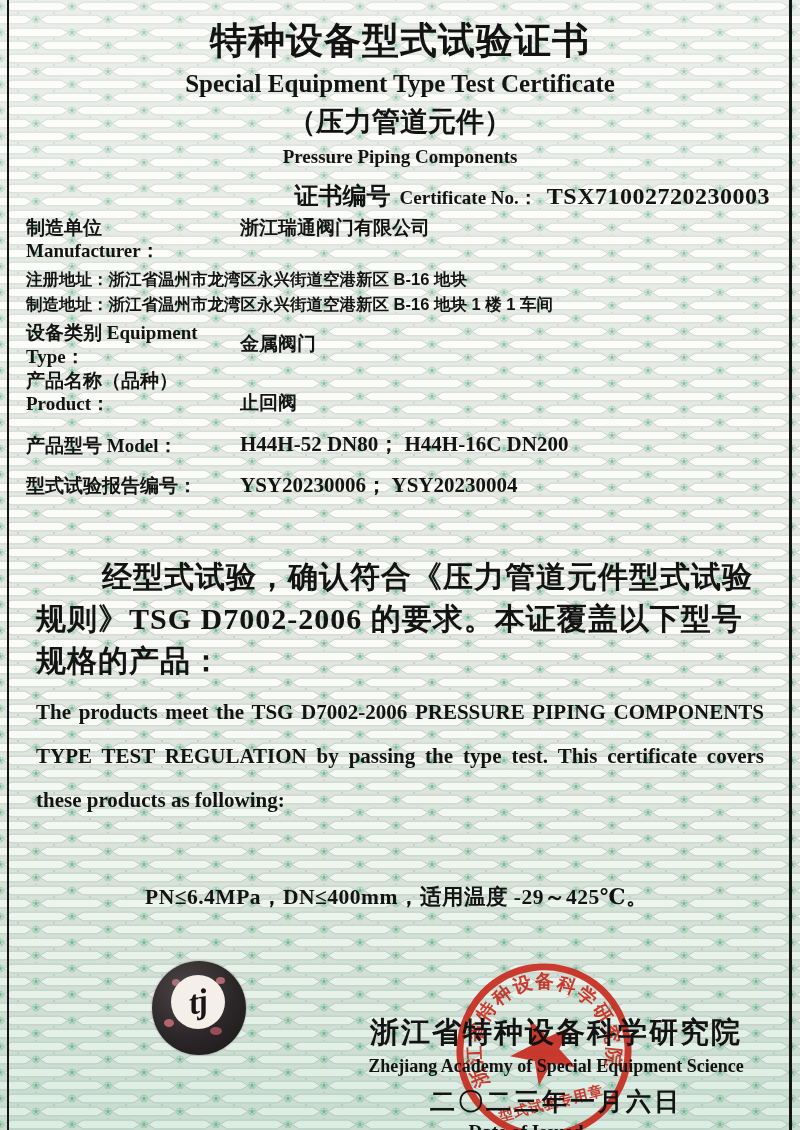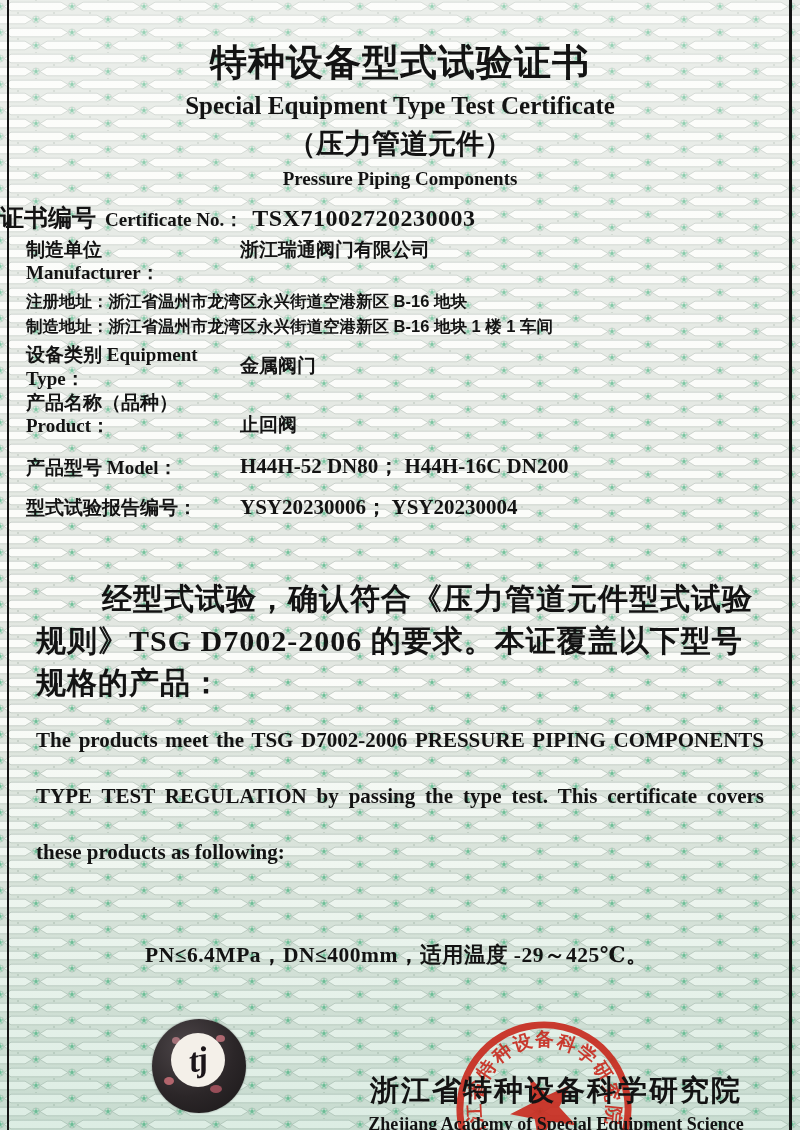--- a/index.html
+++ b/index.html
@@ -17,29 +17,29 @@
       rgba(255,255,255,0) 60%,
       rgba(120,185,150,.10) 78%,
       rgba(95,175,140,.20) 100%);
   }
   .edge-line{position:absolute;top:0;bottom:0;background:#141414;z-index:4;}
   .edge-left{left:7px;width:2px;}
   .edge-right{left:789px;width:3px;}
 
   .content{position:absolute;inset:0;z-index:3;}
 
-  .hdr{text-align:center;padding-top:42px;}
+  .hdr{text-align:center;padding-top:20px;}
   .title-zh{font-size:37px;font-weight:bold;letter-spacing:1px;line-height:1.15;}
   .title-en{font-size:25px;font-weight:bold;margin-top:7px;}
   .sub-zh{font-size:28px;font-weight:600;margin-top:5px;}
   .sub-en{font-size:19px;font-weight:bold;margin-top:5px;}
 
   .certline{
-    display:flex;align-items:baseline;
-    padding-right:18px;margin-top:12px;gap:9px;
+    display:flex;align-items:baseline;justify-content:flex-end;
+    padding-right:30px;margin-top:12px;gap:9px;
   }
   .certline .zh{font-size:24px;font-weight:600;}
   .certline .en{font-size:19px;font-weight:bold;}
   .certline .no{font-size:24px;font-weight:bold;letter-spacing:.5px;}
 
   .fields{margin-top:1px;padding-left:26px;padding-right:26px;}
   .frow{display:flex;align-items:flex-start;}
   .flabel{width:214px;flex:none;font-size:19px;font-weight:bold;line-height:1.25;}
   .fvalue{flex:1;font-size:19px;font-weight:600;
     font-family:"Liberation Sans","DejaVu Sans",sans-serif;line-height:1.3;}
@@ -52,21 +52,21 @@
   .r5{min-height:42px;align-items:flex-end;}
   .r6{min-height:56px;align-items:center;}
 
   .para-zh{
     margin-top:42px;padding:0 36px;
     font-size:30px;font-weight:600;line-height:42px;
     text-indent:2.2em;letter-spacing:1px;
   }
   .para-en{
     margin-top:8px;padding:0 36px;
-    font-size:21px;font-weight:bold;line-height:56px;
+    font-size:21px;font-weight:bold;line-height:44px;
     text-align:justify;
   }
   .spec-line{
     margin-top:60px;padding-left:145px;
     font-size:21.5px;font-weight:bold;letter-spacing:.5px;
   }
 
   .footer{position:relative;margin-top:46px;height:260px;}
   .footer-text{
     position:relative;z-index:3;margin-left:322px;width:468px;

